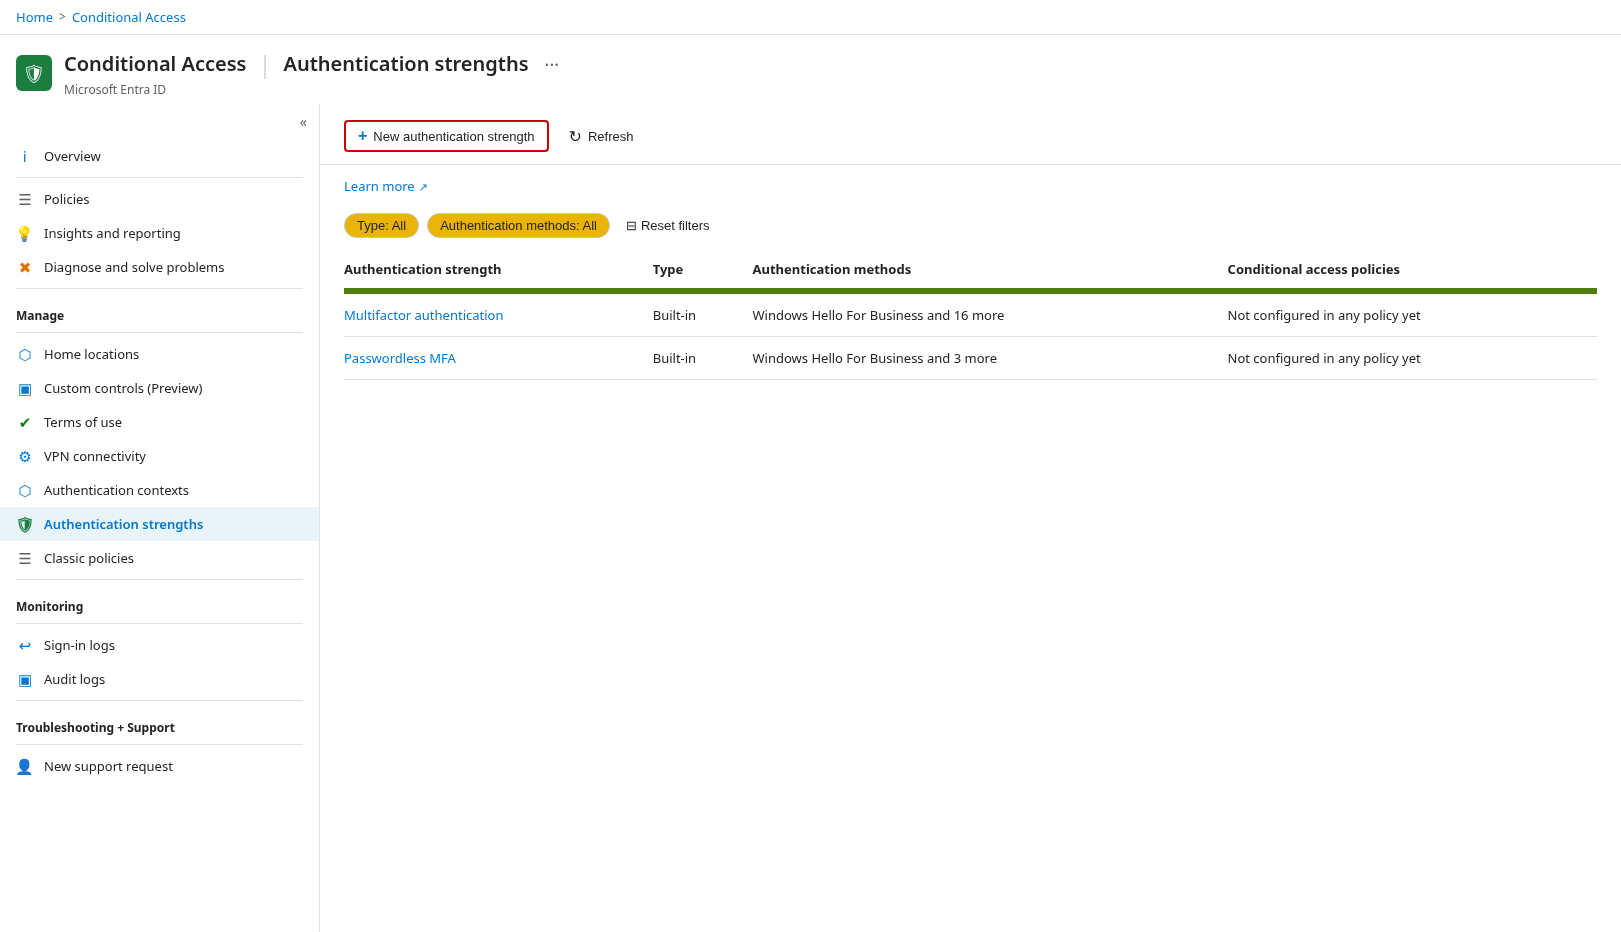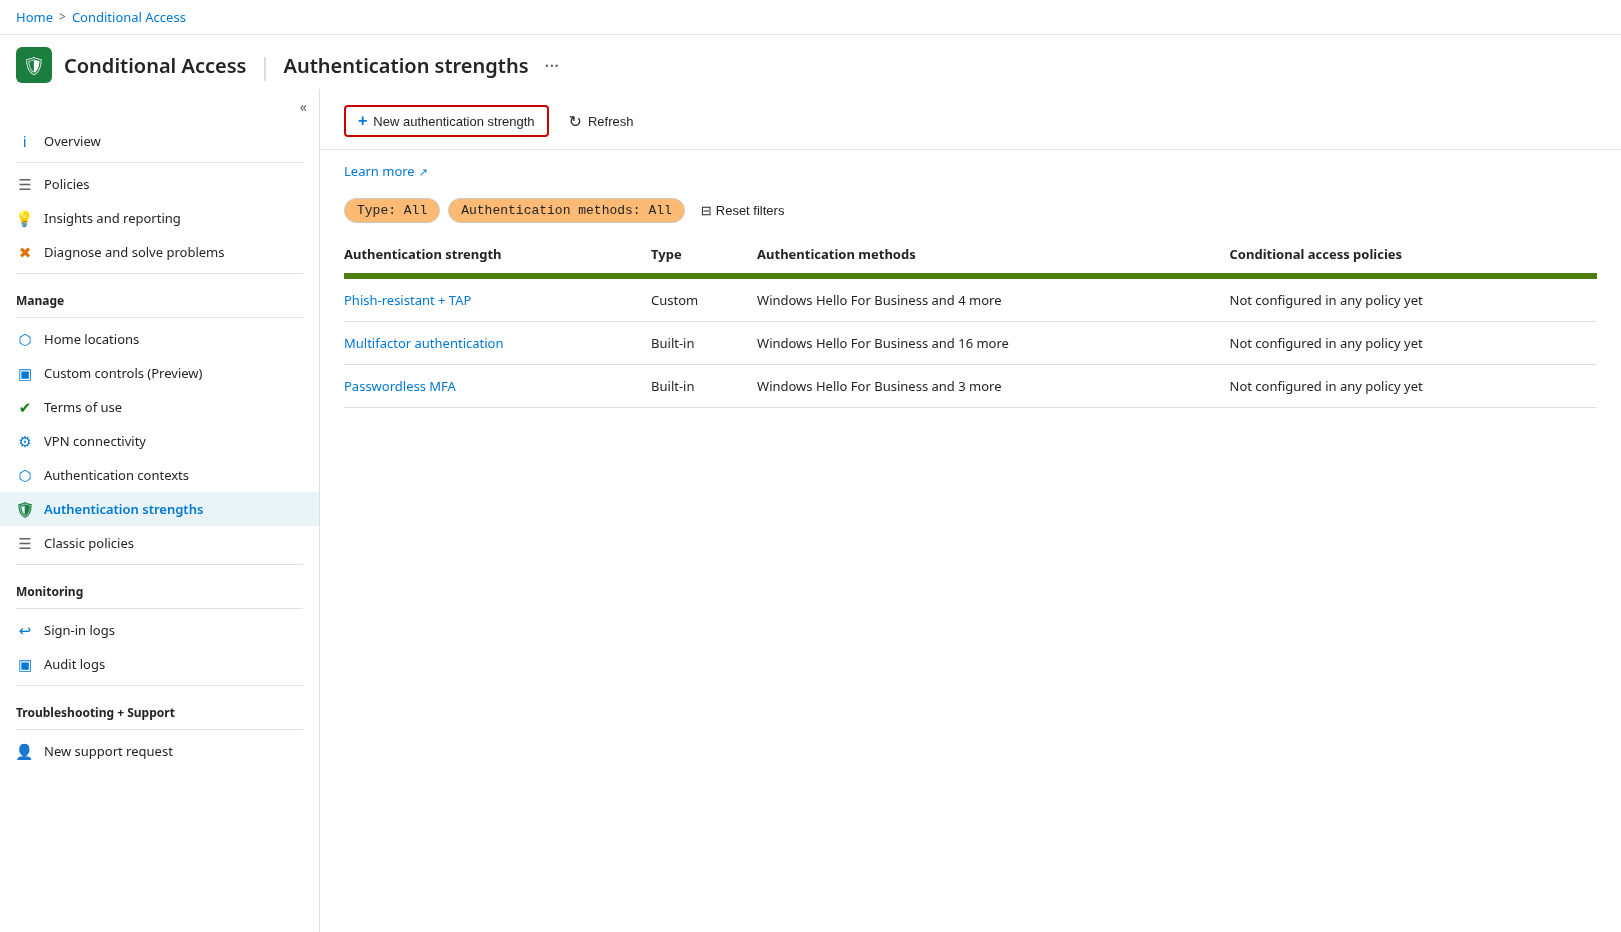--- a/index.html
+++ b/index.html
@@ -37,21 +37,21 @@
     .main-toolbar { display: flex; align-items: center; gap: 8px; padding: 16px 24px 12px 24px; border-bottom: 1px solid #e0e0e0; }
     .btn-new { display: flex; align-items: center; gap: 6px; padding: 5px 12px; border: 2px solid #c00; border-radius: 4px; background: white; color: #242424; cursor: pointer; font-size: 13px; font-weight: 500; }
     .btn-new .plus-icon { color: #0078d4; font-size: 16px; font-weight: 700; }
     .btn-refresh { display: flex; align-items: center; gap: 6px; padding: 5px 12px; border: none; background: transparent; color: #242424; cursor: pointer; font-size: 13px; }
 
     .main-description { padding: 12px 24px 8px 24px; color: #242424; font-size: 13px; line-height: 1.5; }
     .learn-more { display: inline-flex; align-items: center; gap: 4px; color: #0078d4; text-decoration: none; font-size: 13px; }
     .learn-more-icon { font-size: 11px; }
 
     .filter-bar { display: flex; align-items: center; gap: 8px; padding: 8px 24px 12px 24px; }
-    .filter-chip { display: flex; align-items: flex-start; padding: 4px 12px; border: 1px solid #c8c8c8; border-radius: 20px; font-size: 13px; cursor: pointer; background: #fdba74; color: #242424; font-family: Liberation Mono, monospace; }
+    .filter-chip { display: flex; align-items: flex-start; padding: 4px 12px; border: 1px solid #c8c8c8; border-radius: 20px; font-size: 13px; cursor: pointer; background: #eab308; color: #242424; }
     .reset-filters { display: flex; align-items: center; gap: 4px; font-size: 13px; color: #242424; cursor: pointer; padding: 4px 8px; background: transparent; border: none; }
 
     
     .table-container { padding: 0 24px; }
     .data-table { width: 100%; border-collapse: collapse; }
     .data-table th { text-align: left; font-size: 13px; font-weight: 700; color: #242424; padding: 10px 12px 10px 0; border-bottom: 6px solid #4d7c0f; }
     .data-table td { padding: 12px 12px 12px 0; font-size: 13px; color: #242424; border-bottom: 1px solid #e0e0e0; vertical-align: middle; }
     .link-cell { color: #0078d4; text-decoration: none; cursor: pointer; }
     .not-configured { color: #a0a0a0; }
 
@@ -82,20 +82,21 @@
 
 <div class="page-header">
   <div class="page-header-icon">🛡</div>
   <div>
     <div style="display:flex;align-items:center;gap:8px;">
       <span class="page-header-title">Conditional Access</span>
       <span class="page-header-sep">|</span>
       <span class="page-header-section">Authentication strengths</span>
       <span class="page-header-ellipsis">···</span>
     </div>
+    <div class="page-header-subtitle">Microsoft Entra ID</div>
   </div>
 </div>
 
 <div class="layout">
 
   <div class="sidebar">
     <div class="sidebar-collapse-btn">«</div>
 
     <div class="sidebar-item">
       <span class="icon icon-info">ℹ</span>
@@ -210,26 +211,20 @@
       <table class="data-table">
         <thead>
           <tr>
             <th>Authentication strength</th>
             <th>Type</th>
             <th>Authentication methods</th>
             <th>Conditional access policies</th>
           </tr>
         </thead>
         <tbody id="table-body">
-        <tr>
-              <td><a class="link-cell">Phish-resistant + TAP</a></td>
-              <td>Custom</td>
-              <td>Windows Hello For Business and 4 more</td>
-              <td class="not-configured">Not configured in any policy yet</td>
-            </tr>
             <tr>
               <td><a class="link-cell">Multifactor authentication</a></td>
               <td>Built-in</td>
               <td>Windows Hello For Business and 16 more</td>
               <td class="not-configured">Not configured in any policy yet</td>
             </tr>
             <tr>
               <td><a class="link-cell">Passwordless MFA</a></td>
               <td>Built-in</td>
               <td>Windows Hello For Business and 3 more</td>

